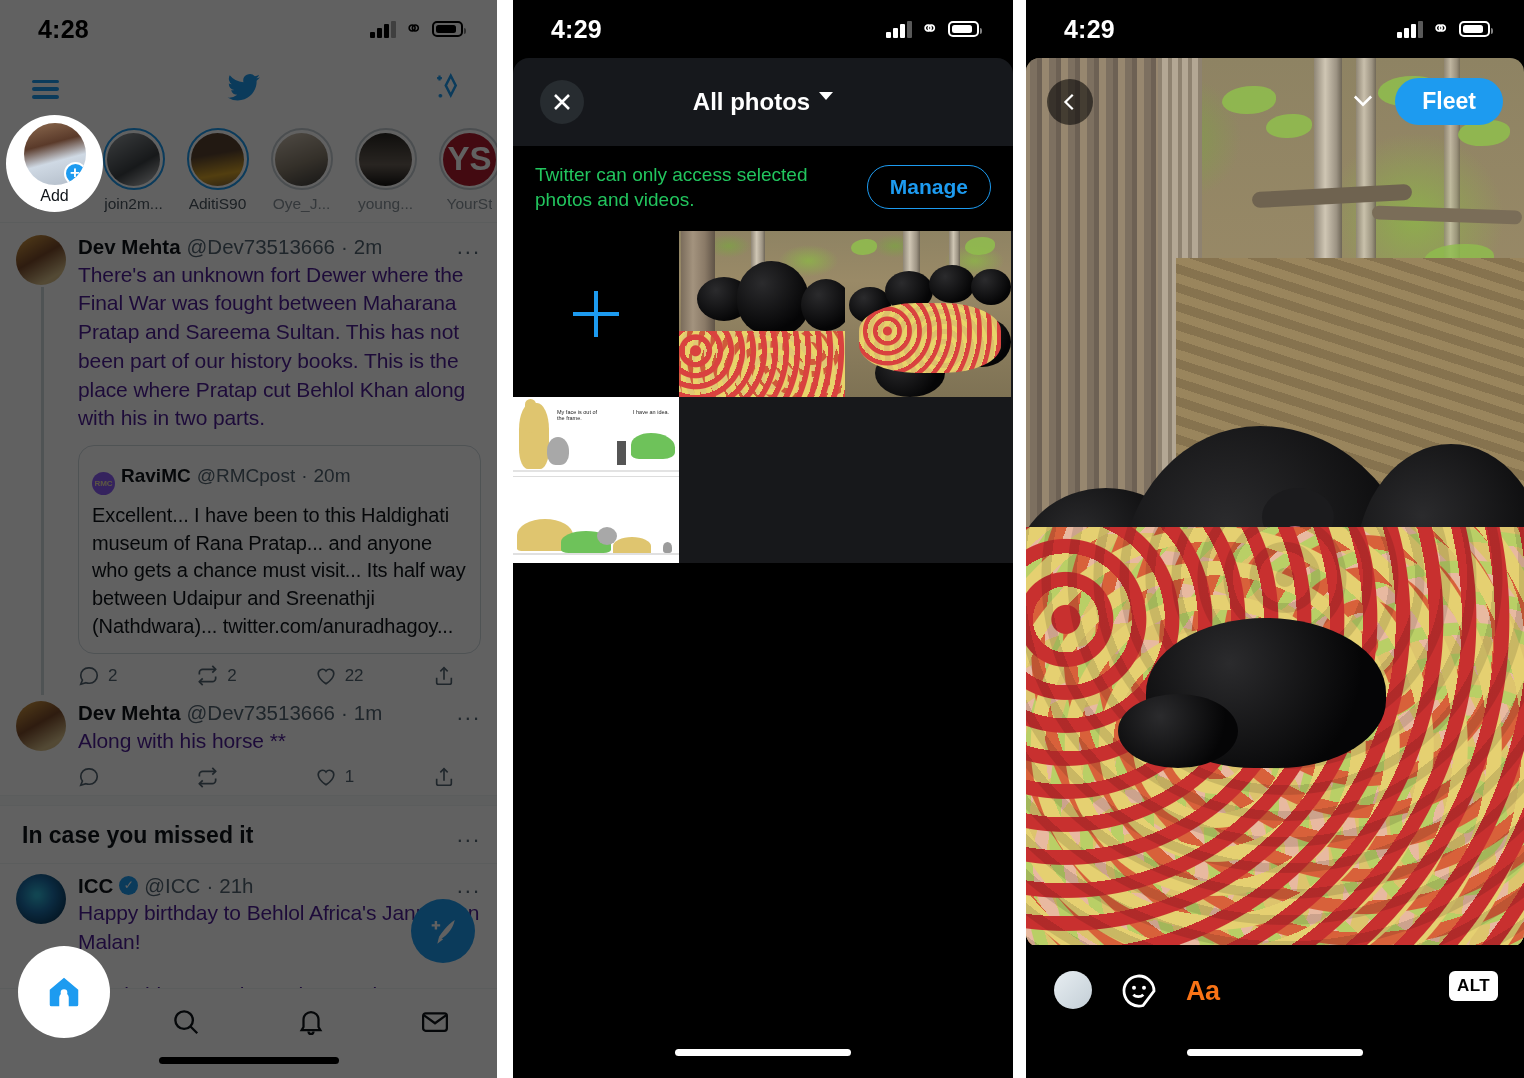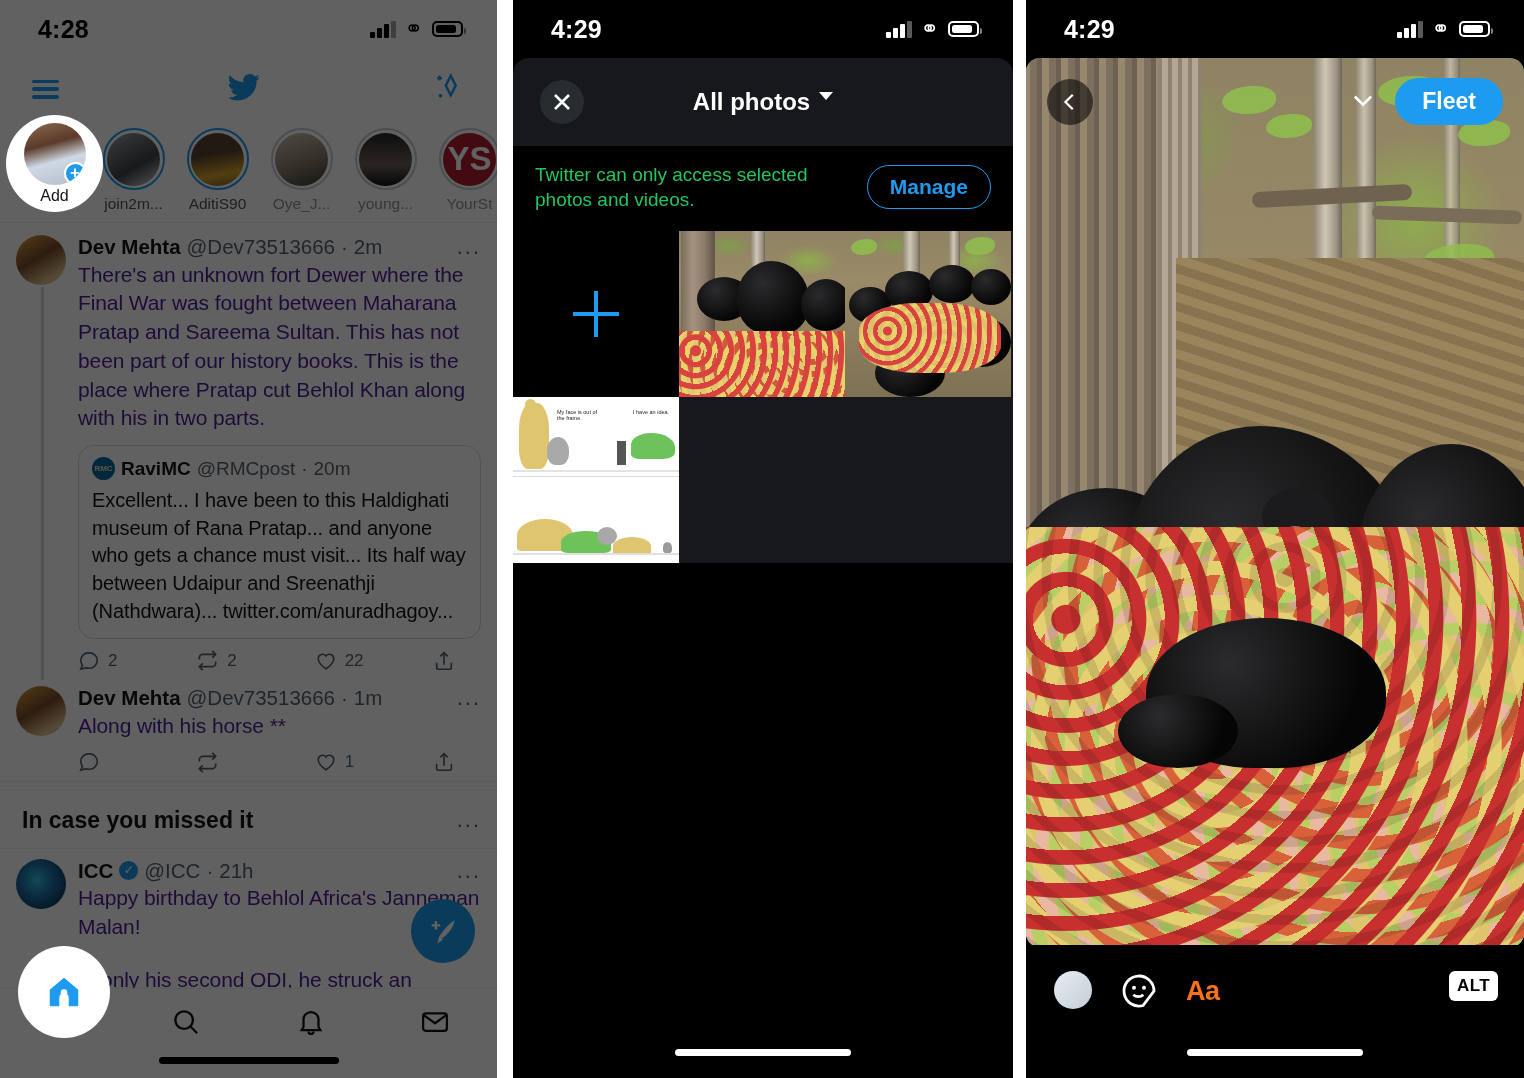--- a/index.html
+++ b/index.html
@@ -82,22 +82,22 @@
              background:#b08968; }
   .threadline { position:absolute; left:41px; top:64px; bottom:-2px; width:2.5px; background:#cfd9de; }
   .tbody { flex:1; min-width:0; }
   .trow1 { display:flex; align-items:center; gap:6px; font-size:20.5px; line-height:1.2; }
   .tname { font-weight:700; color:#0f1419; }
   .thandle, .ttime { color:#536471; font-weight:400; }
   .tdots { margin-left:auto; color:#536471; font-size:22px; letter-spacing:2px; line-height:10px;}
   .ttext { font-size:21px; line-height:1.37; color:#4c1d95; margin-top:1px; letter-spacing:-0.1px;}
   .quote { border:1px solid #cfd9de; border-radius:16px; padding:11px 13px 13px 13px; margin-top:12px; }
   .qrow { display:flex; align-items:center; gap:6px; font-size:19px; }
-  .qav { width:23px; height:23px; border-radius:50%; background:#0369a1; position:relative; overflow:hidden;
-         font-size:8px; color:#f0e2b0; display:flex;align-items:center;justify-content:center;font-weight:700;}
+  .qav { width:23px; height:23px; border-radius:50%; background:#8b5cf6; position:relative; overflow:hidden;
+         font-size:8px; color:#f0e2b0; display:flex;align-items:center;justify-content:center;font-weight:700;margin-top:15px;}
   .qname { font-weight:700; color:#0f1419; }
   .qhandle, .qtime { color:#536471; }
   .qtext { font-size:20px; line-height:1.38; margin-top:7px; color:#0f1419; letter-spacing:-0.1px;}
   .actions { display:flex; align-items:center; margin-top:10px; padding-right:26px; }
   .act { display:flex; align-items:center; gap:8px; color:#536471; font-size:17px; width:33%; }
   .act.last { width:auto; margin-left:auto; }
   .act svg { display:block; }
 
   .sep { height:1px; background:#eff3f4; }
   .thick-sep { height:11px; background:#f7f9f9; border-top:1px solid #eff3f4; border-bottom:1px solid #eff3f4; }

